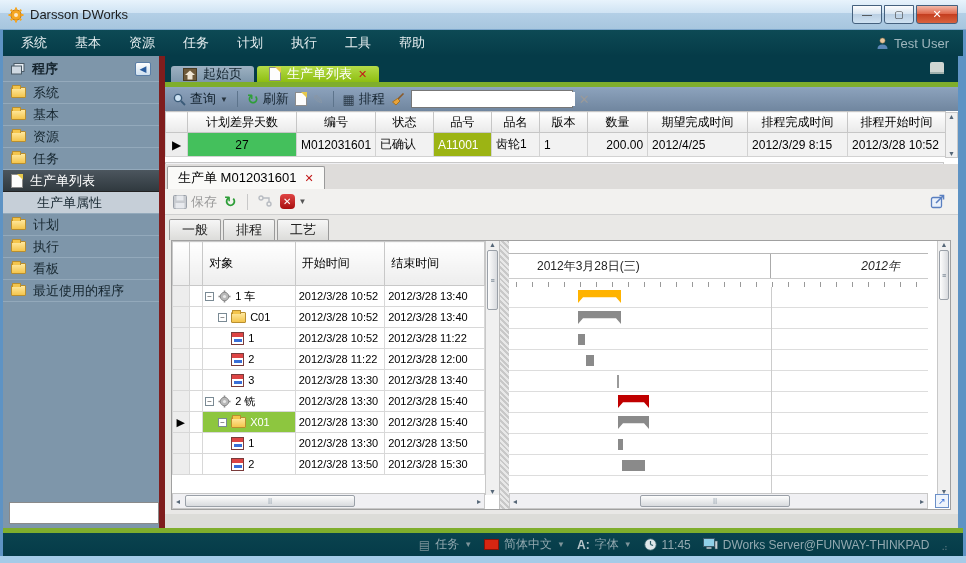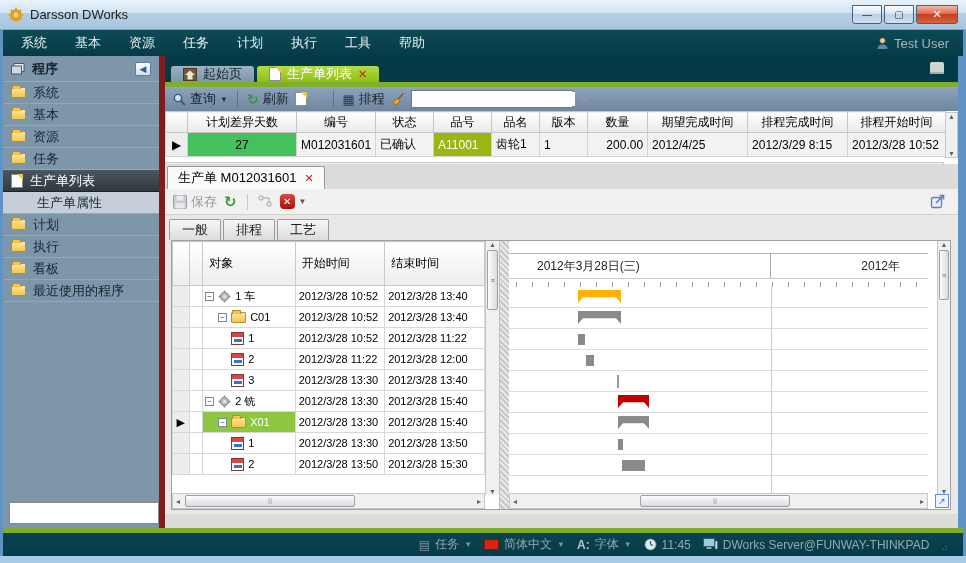--- a/index.html
+++ b/index.html
@@ -576,21 +576,21 @@
         <div class="hscroll" style="width:313px; bottom:0;">
           <span style="padding:0 3px;">◂</span>
           <div class="hthumb" style="width:170px;">⠿</div>
           <span style="margin-left:auto;padding:0 3px;">▸</span>
         </div>
       </div>
       <div class="splitter"></div>
       <div class="gantt">
         <div class="g-header" id="g-header">
             <div class="g-hcell" style="width: 262px;">2012年3月28日(三)</div>
-            <div class="g-hcell" style="width: 157px;">2012年</div>
+            <div class="g-hcell" style="width: 157px; font-style: italic;">2012年</div>
           </div>
         <div class="g-ticks"></div>
         <div class="g-rows" id="g-rows">
           <div class="g-daysep"></div>
         <div class="g-row"></div>
             <div class="g-row"></div>
             <div class="g-row"></div>
             <div class="g-row"></div>
             <div class="g-row"></div>
             <div class="g-row"></div>

